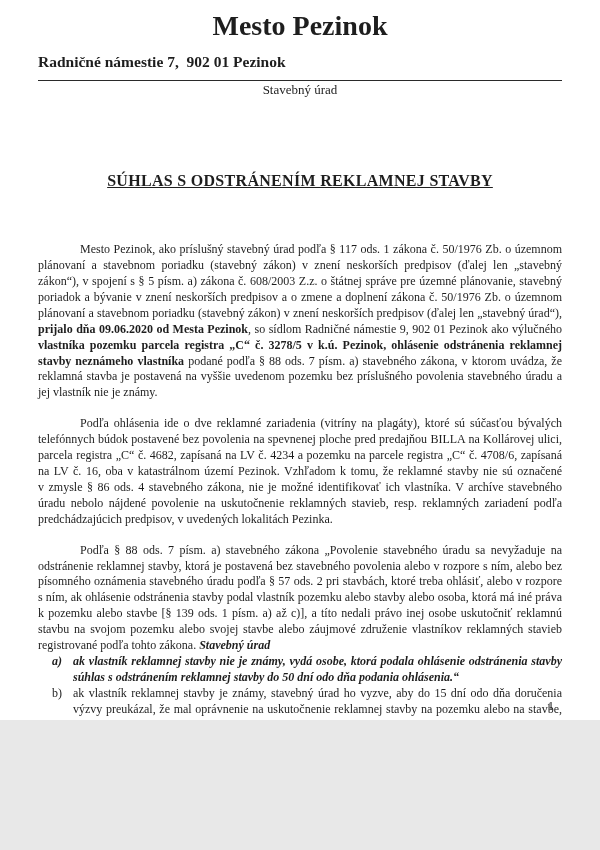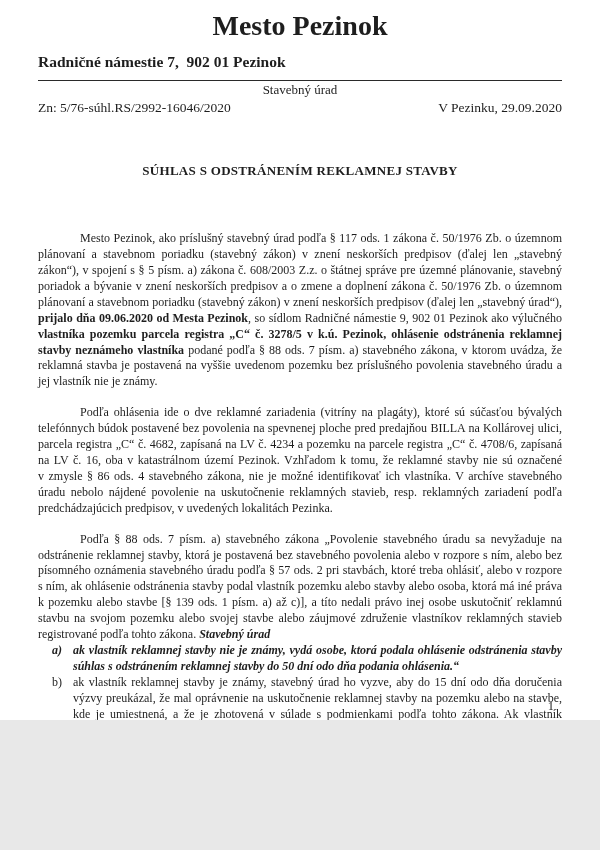--- a/index.html
+++ b/index.html
@@ -43,24 +43,25 @@
     margin-top: 1px;
   }
   .ref-row {
     display: flex;
     justify-content: space-between;
     font-size: 13.5px;
     margin-top: 2px;
   }
   .doc-title {
     text-align: center;
-    font-size: 13px;
+    font-size: 16px;
     font-weight: bold;
-    margin-top: 47px;
+    margin-top: 74px;
     letter-spacing: 0.3px;
+    text-decoration: underline;
   }
   .body-text {
     font-size: 12px;
     line-height: 15.9px;
     text-align: justify;
   }
   .para {
     margin: 0;
     text-indent: 42px;
   }
@@ -97,24 +98,20 @@
 <div class="page">
 
   <h1 class="org-name">Mesto Pezinok</h1>
 
   <div class="org-address">Radničné námestie 7,&nbsp; 902 01 Pezinok</div>
 
   <hr class="header-rule">
 
   <div class="department">Stavebný úrad</div>
 
-  <div class="ref-row">
-    <span>Zn: 5/76-súhl.RS/2992-16046/2020</span>
-    <span>V Pezinku, 29.09.2020</span>
-  </div>
 
   <div class="doc-title">SÚHLAS S ODSTRÁNENÍM REKLAMNEJ STAVBY</div>
 
   <div class="body-text">
 
     <p class="para para-1"><span>Mesto Pezinok, ako príslušný stavebný úrad podľa § 117 ods. 1 zákona č. 50/1976 Zb. o územnom plánovaní a stavebnom poriadku (stavebný zákon) v znení neskorších predpisov (ďalej len „stavebný zákon“), v spojení s § 5 písm. a) zákona č. 608/2003 Z.z. o štátnej správe pre územné plánovanie, stavebný poriadok a bývanie v znení neskorších predpisov a o zmene a doplnení zákona č. 50/1976 Zb. o územnom plánovaní a stavebnom poriadku (stavebný zákon) v znení neskorších predpisov (ďalej len „stavebný úrad“), </span><span class="bold">prijalo dňa 09.06.2020 od Mesta Pezinok</span><span>, so sídlom Radničné námestie 9, 902 01 Pezinok ako výlučného </span><span class="bold">vlastníka pozemku parcela registra „C“ č. 3278/5 v k.ú. Pezinok, ohlásenie odstránenia reklamnej stavby neznámeho vlastníka</span><span> podané podľa § 88 ods. 7 písm. a) stavebného zákona, v&nbsp;ktorom uvádza, že reklamná stavba je postavená na vyššie uvedenom pozemku bez príslušného povolenia stavebného úradu a jej vlastník nie je známy.</span></p>
 
     <p class="para para-gap">Podľa ohlásenia ide o dve reklamné zariadenia (vitríny na plagáty), ktoré sú súčasťou bývalých telefónnych búdok postavené bez povolenia na spevnenej ploche pred predajňou BILLA na Kollárovej ulici, parcela registra „C“ č. 4682, zapísaná na LV č. 4234 a&nbsp;pozemku na parcele registra „C“ č. 4708/6, zapísaná na LV č. 16, oba v katastrálnom území Pezinok. Vzhľadom k tomu, že reklamné stavby nie sú označené v&nbsp;zmysle § 86 ods.&nbsp;4 stavebného zákona, nie je možné identifikovať ich vlastníka. V archíve stavebného úradu nebolo nájdené povolenie na uskutočnenie reklamných stavieb, resp. reklamných zariadení podľa predchádzajúcich predpisov, v uvedených lokalitách Pezinka.</p>
 
     <p class="para para-gap"><span>Podľa § 88 ods. 7 písm. a) stavebného zákona </span><span class="italic">„Povolenie stavebného úradu sa nevyžaduje na odstránenie reklamnej stavby, ktorá je postavená bez stavebného povolenia alebo v rozpore s ním, alebo bez písomného oznámenia stavebného úradu podľa § 57 ods. 2 pri stavbách, ktoré treba ohlásiť, alebo v rozpore s ním, ak ohlásenie odstránenia stavby podal vlastník pozemku alebo stavby alebo osoba, ktorá má iné práva k&nbsp;pozemku alebo stavbe [§ 139 ods. 1 písm. a) až c)], a&nbsp;títo nedali právo inej osobe uskutočniť reklamnú stavbu na svojom pozemku alebo svojej stavbe alebo záujmové združenie vlastníkov reklamných stavieb registrované podľa tohto zákona. </span><span class="bold-italic">Stavebný úrad</span></p>

